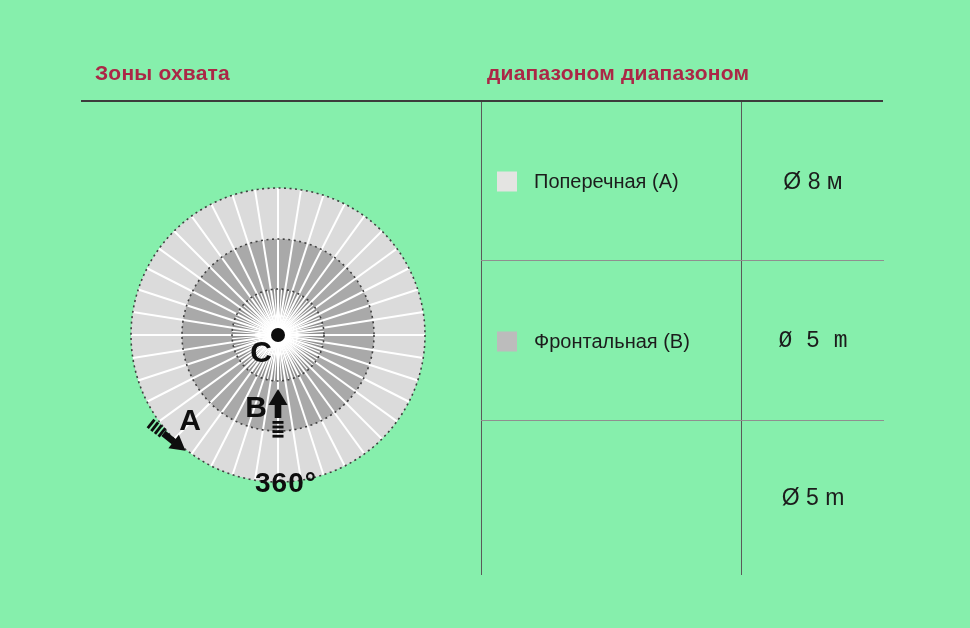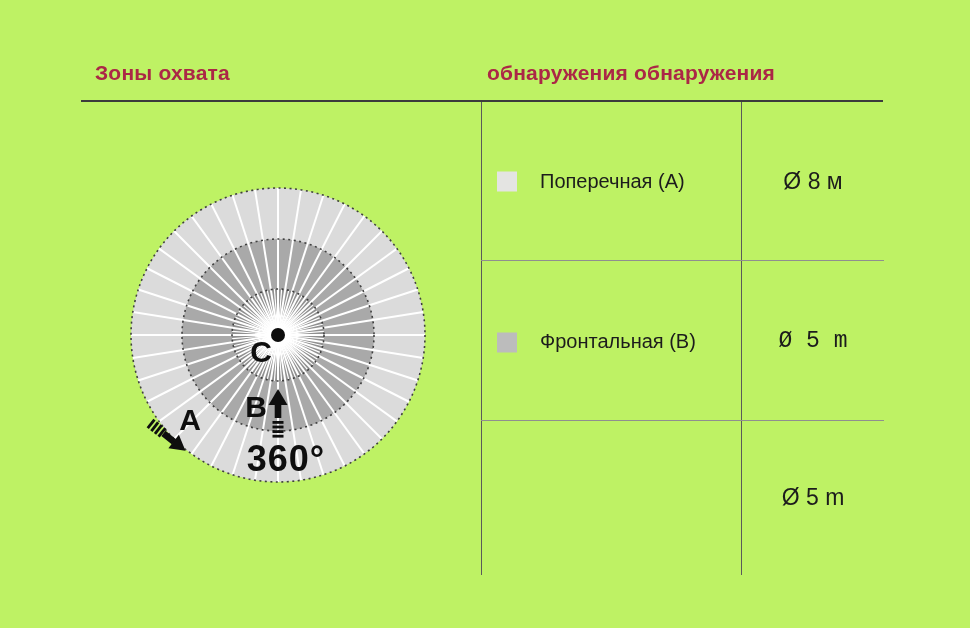--- a/index.html
+++ b/index.html
@@ -1,58 +1,58 @@
 <!DOCTYPE html>
 <html><head>
 <meta charset="utf-8">
 <style>
   html,body{margin:0;padding:0;background:#fff;}
   .page{
-    position:relative;width:970px;height:628px;background:#bef264;overflow:hidden;
+    position:relative;width:970px;height:628px;background:#86efac;overflow:hidden;
     font-family:"Liberation Sans",sans-serif;color:#1c1c1c;
   }
   .section-title{
     position:absolute;top:61px;font-size:21px;font-weight:bold;letter-spacing:0.2px;
   }
   .title-left{left:95px;}
   .title-right{left:487px;}
   .top-rule{position:absolute;left:81px;top:100px;width:802px;height:2px;background:#3c3c3c;}
   .vline{position:absolute;top:102px;height:473px;width:1px;background:#5a5a5a;}
   .v1{left:481px;}
   .v2{left:741px;}
   .hline{position:absolute;left:481px;width:403px;height:1px;background:#8f8f8f;}
   .h1{top:260px;}
   .h2{top:420px;}
-  .zone-row{position:absolute;left:497px;display:flex;align-items:center;gap:23px;transform:translateY(-50%);}
+  .zone-row{position:absolute;left:497px;display:flex;align-items:center;gap:17px;transform:translateY(-50%);}
   .r1{top:181px;}
-  .r2{top:341px;align-items:flex-end;}
+  .r2{top:341px;}
   .r3{top:497px;}
   .swatch{width:20px;height:20px;flex:0 0 auto;}
   .row-label{font-size:20px;white-space:nowrap;}
   .zone-value{position:absolute;left:813px;transform:translate(-50%,-50%);font-size:23px;white-space:nowrap;}
   .val1{top:181px;}
   .val2{top:341px;font-family:Liberation Mono, monospace;}
   .val3{top:497px;}
   .diagram-svg{position:absolute;left:110px;top:165px;width:340px;height:340px;}
   .dlabel{
     position:absolute;transform:translate(-50%,-50%);font-weight:bold;color:#0e0e0e;
     font-size:30px;line-height:1;white-space:nowrap;
   }
   .label-a{left:190px;top:420px;}
   .label-b{left:256px;top:407px;}
   .label-c{left:261px;top:352px;}
-  .label-360{left:286px;top:459px;font-size:36px;letter-spacing:1px;}
+  .label-360{left:286px;top:483px;font-size:28px;letter-spacing:1px;}
 </style>
 </head>
 <body>
 
 <div class="page">
 
   <div class="section-title title-left" style="color: rgb(171, 39, 70);">Зоны охвата</div>
-  <div class="section-title title-right" style="color: rgb(171, 39, 70);">обнаружения обнаружения</div>
+  <div class="section-title title-right" style="color: rgb(171, 39, 70);">диапазоном диапазоном</div>
 
   <div class="top-rule"></div>
   <div class="vline v1"></div>
   <div class="vline v2"></div>
   <div class="hline h1"></div>
   <div class="hline h2"></div>
 
   <svg class="diagram-svg" viewBox="0 0 340 340" xmlns="http://www.w3.org/2000/svg">
     <g id="zone-layers">
         <circle cx="168" cy="170" r="147" fill="#dbdbdb"></circle>

